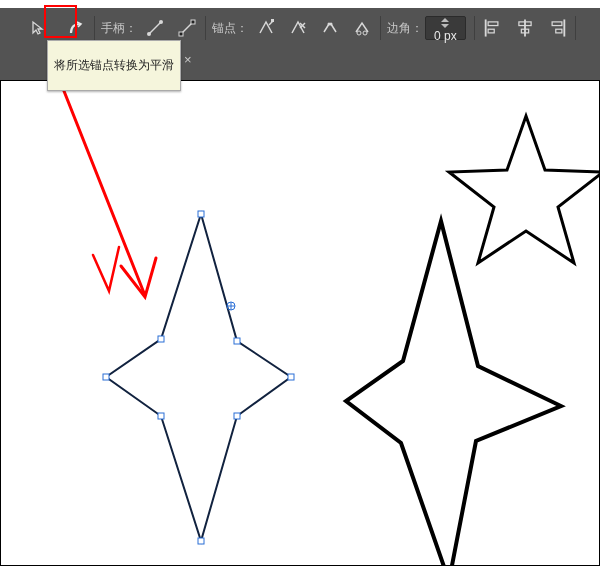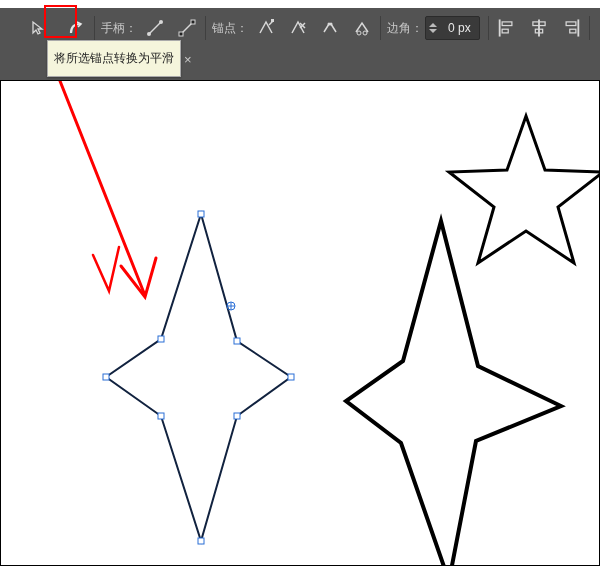--- a/index.html
+++ b/index.html
@@ -3,31 +3,31 @@
 <meta charset="utf-8">
 <style>
   html,body{margin:0;padding:0;width:600px;height:566px;font-family:"Microsoft YaHei",Arial,sans-serif;background:#fff;overflow:hidden;}
   .toolbar{position:absolute;top:8px;left:0;right:0;height:40px;background:#535353;display:flex;align-items:center;color:#d8d8d8;font-size:12px;z-index:10;}
   .highlight{position:absolute;top:5px;left:44px;width:29px;height:29px;border:2px solid #ff0000;z-index:20;pointer-events:none;}
   .tb-item{padding:0 4px;height:40px;display:flex;align-items:center;}
   .sep{width:1px;height:24px;background:#3f3f3f;margin:0 2px;}
   .lbl{color:#c8c8c8;margin:0 2px 0 4px;}
   .ico{width:22px;height:22px;display:flex;align-items:center;justify-content:center;color:#d8d8d8;}
   .ico.btn{border:1px solid transparent;}
-  .spin{display:flex;align-items:center;background:#3a3a3a;height:22px;border:1px solid #2b2b2b;border-radius:2px;}
+  .spin{display:flex;align-items:center;background:#3a3a3a;height:22px;border:1px solid #2b2b2b;border-radius:2px;flex-direction:column;}
   .spin .arrows{width:14px;display:flex;flex-direction:column;align-items:center;justify-content:center;}
   .spin .val{color:#e8e8e8;padding:0 8px;font-size:12px;}
   .spin .arr{width:0;height:0;border-left:4px solid transparent;border-right:4px solid transparent;margin:1px 0;}
   .spin .up{border-bottom:4px solid #bbb;}
   .spin .dn{border-top:4px solid #bbb;}
   .align-ico{width:22px;height:22px;}
   .tbtn{padding:3px 8px;background:#5e5e5e;color:#e0e0e0;border:1px solid #454545;border-radius:2px;font-size:12px;}
   
   .tabbar{position:absolute;top:40px;left:0;right:0;height:40px;background:#535353;color:#c8c8c8;font-size:13px;z-index:9;}
-  .tooltip{position:absolute;top:40px;left:47px;background:#f5f5dc;color:#222;font-size:12px;border:1px solid #aaa;padding:9px 6px;z-index:25;white-space:nowrap;box-shadow:0 1px 2px rgba(0,0,0,.3);}
+  .tooltip{position:absolute;top:40px;left:47px;background:#f5f5dc;color:#222;font-size:12px;border:1px solid #aaa;padding:16px 6px;z-index:25;white-space:nowrap;box-shadow:0 1px 2px rgba(0,0,0,.3);}
   .tabtext{position:absolute;top:50px;left:8px;color:#d0d0d0;font-size:13px;z-index:8;}
   .tab-close{position:absolute;top:52px;left:184px;color:#c8c8c8;font-size:13px;z-index:12;cursor:pointer;}
   
   .canvas{position:absolute;top:80px;left:0;right:0;bottom:0;background:#fff;border:1px solid #000;box-sizing:border-box;}
   .canvas svg{position:absolute;top:0;left:0;}
 </style>
 </head>
 <body>
 
 <div class="highlight"></div>

